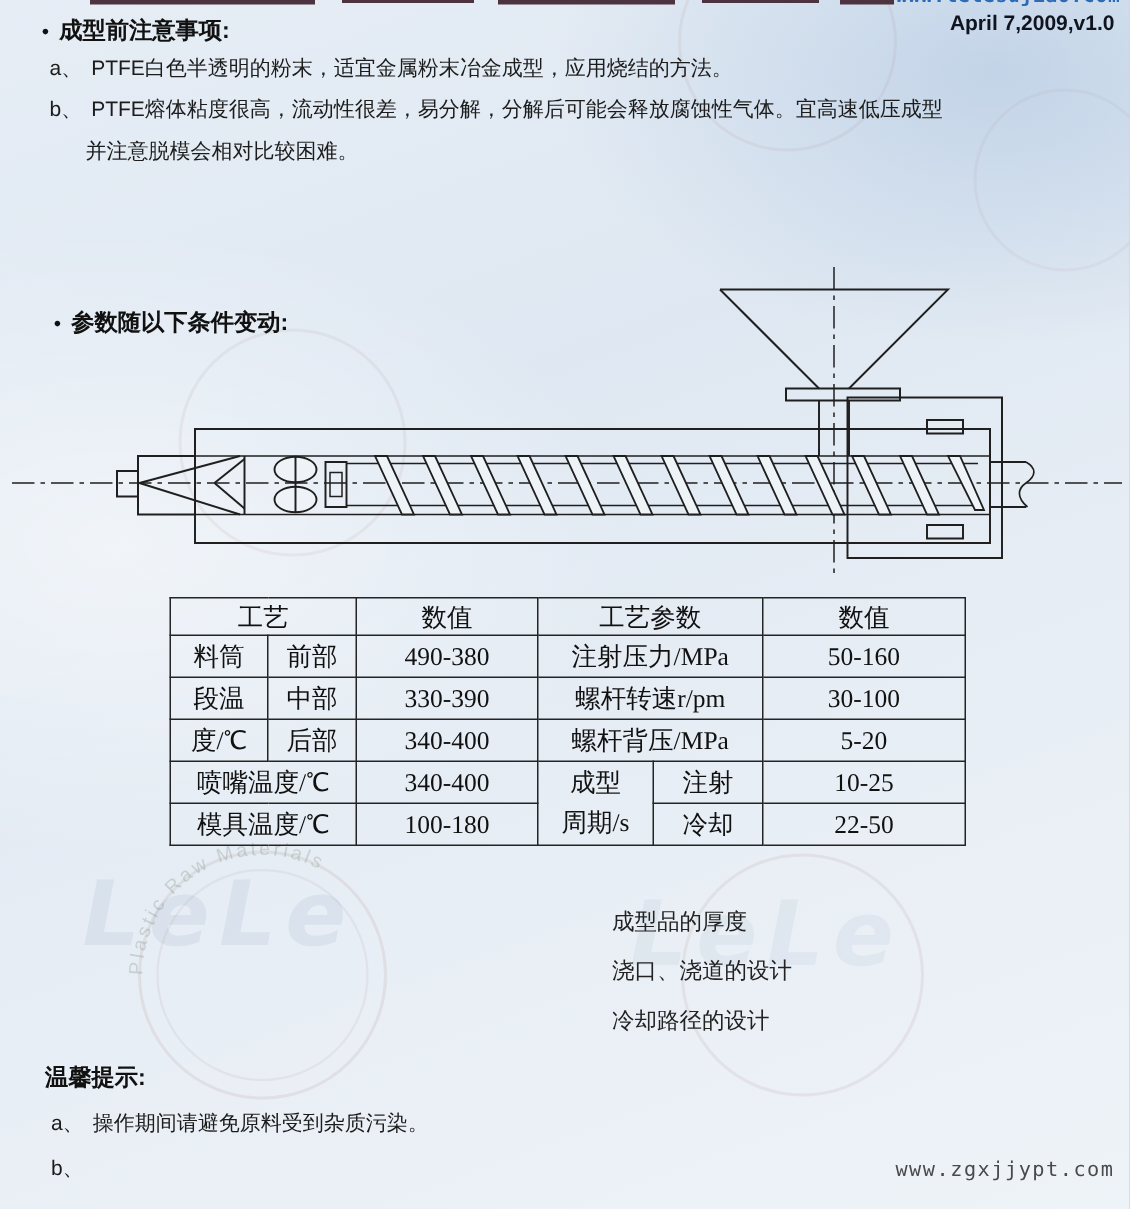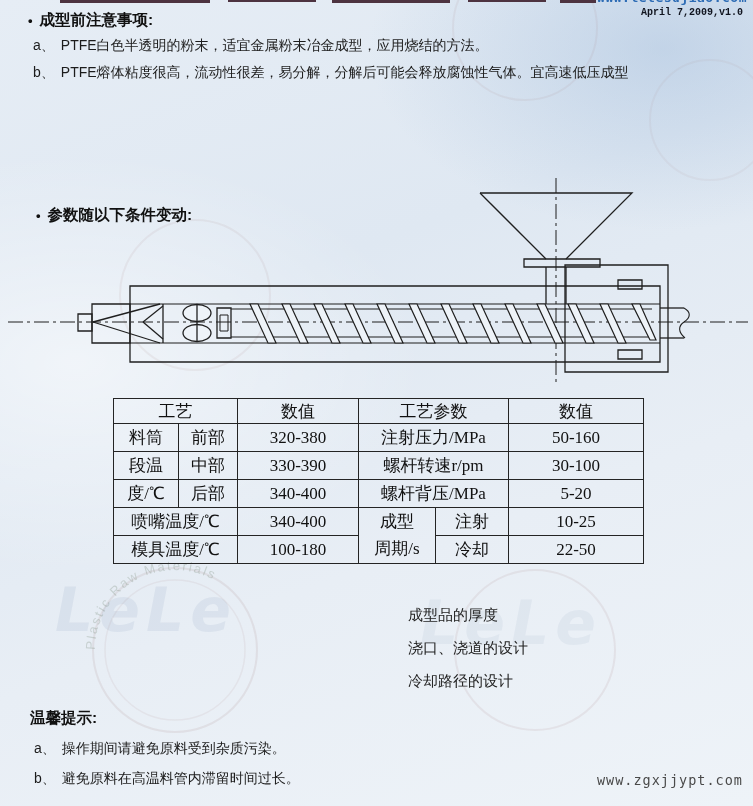--- a/index.html
+++ b/index.html
@@ -30,22 +30,22 @@
     position:absolute;top:0;right:6px;height:7px;width:160px;overflow:hidden;
   }
   .top-url-clip span{
     display:block;margin-top:-10px;text-align:right;
     font-family:"DejaVu Sans Mono",monospace;font-weight:bold;
     font-size:13px;color:#2d6cb5;letter-spacing:0.5px;
   }
   
   .date{
     position:absolute;top:7px;right:10px;
-    font-family:Liberation Mono, monospace;
-    font-weight:bold;font-size:10px;color:#10141f;letter-spacing:0px;
+    font-family:Liberation Sans, sans-serif;
+    font-weight:bold;font-size:14px;color:#10141f;letter-spacing:0px;
   }
   .sec-title{
     position:absolute;font-weight:bold;font-size:15.5px;color:#111;
     display:flex;align-items:center;gap:7px;
   }
   .bullet{font-size:13px;line-height:1;}
   .body-line{position:absolute;font-size:14px;color:#1c1c1c;display:flex;gap:6px;}
   .body-line .marker{white-space:nowrap;}
   
   .diagram{position:absolute;left:0;top:170px;}
@@ -117,20 +117,23 @@
     <span>成型前注意事项:</span>
   </div>
   <div class="body-line" style="left:33px;top:37px;">
     <span class="marker">a、</span>
     <span>PTFE白色半透明的粉末，适宜金属粉末冶金成型，应用烧结的方法。</span>
   </div>
   <div class="body-line" style="left:33px;top:64px;">
     <span class="marker">b、</span>
     <span>PTFE熔体粘度很高，流动性很差，易分解，分解后可能会释放腐蚀性气体。宜高速低压成型</span>
   </div>
+  <div class="body-line" style="left:57px;top:92px;">
+    <span>并注意脱模会相对比较困难。</span>
+  </div>
 
   <div class="sec-title" style="left:36px;top:205px;">
     <span class="bullet">•</span>
     <span>参数随以下条件变动:</span>
   </div>
 
   <svg class="diagram" width="753" height="230" viewBox="0 0 753 230" fill="none" stroke="#1f1f1f" stroke-width="1.3">
 
     <line x1="8" y1="152" x2="748" y2="152" stroke-width="1" stroke-dasharray="15 4 3 4"></line>
     <line x1="556" y1="8" x2="556" y2="212" stroke-width="1" stroke-dasharray="15 4 3 4"></line>
@@ -200,21 +203,21 @@
     <tbody>
         <tr class="hdr">
       <th colspan="2">工艺</th>
       <th>数值</th>
       <th colspan="2">工艺参数</th>
       <th>数值</th>
     </tr>
     <tr>
       <td>料筒</td>
       <td>前部</td>
-      <td>320-380</td>
+      <td>490-380</td>
       <td colspan="2">注射压力/MPa</td>
       <td>50-160</td>
     </tr>
     <tr>
       <td>段温</td>
       <td>中部</td>
       <td>330-390</td>
       <td colspan="2">螺杆转速r/pm</td>
       <td>30-100</td>
     </tr>
@@ -254,18 +257,17 @@
 
   <div class="sec-title" style="left:30px;top:708px;">
     <span>温馨提示:</span>
   </div>
   <div class="body-line" style="left:34px;top:740px;">
     <span class="marker">a、</span>
     <span>操作期间请避免原料受到杂质污染。</span>
   </div>
   <div class="body-line" style="left:34px;top:770px;">
     <span class="marker">b、</span>
-    <span>避免原料在高温料管内滞留时间过长。</span>
   </div>
 
   <div class="bottom-url">www.zgxjjypt.com</div>
 
 </div>
 
 </body></html>

